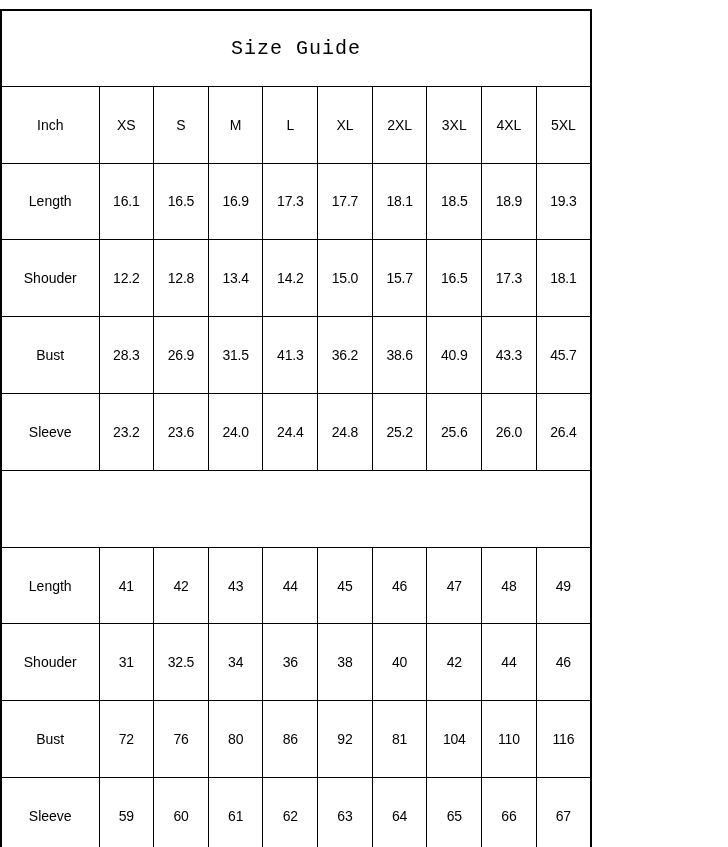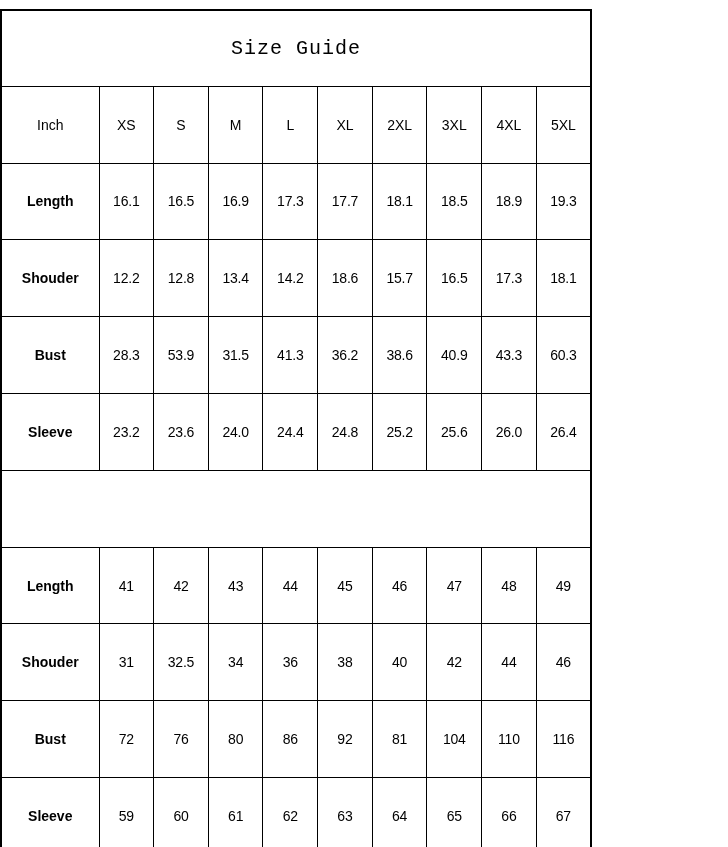--- a/index.html
+++ b/index.html
@@ -40,21 +40,21 @@
   tr.data-row td, tr.header-row td {
     height: 64px;
     font-family: "Liberation Sans", "DejaVu Sans", sans-serif;
     font-size: 14px;
   }
   tr.header-row td {
     font-weight: normal;
     font-size: 14px;
   }
   td.row-label {
-    font-weight: bold;
+    font-weight: normal;
   }
   td.value-cell {
     font-weight: normal;
     letter-spacing: -0.2px;
   }
   tr.spacer-row td {
     height: 64px;
   }
   tr.footer-row td {
     height: 64px;
@@ -111,38 +111,38 @@
       <td class="value-cell">18.9</td>
       <td class="value-cell">19.3</td>
     </tr>
 
     <tr class="data-row">
       <td class="row-label">Shouder</td>
       <td class="value-cell">12.2</td>
       <td class="value-cell">12.8</td>
       <td class="value-cell">13.4</td>
       <td class="value-cell">14.2</td>
-      <td class="value-cell">18.6</td>
+      <td class="value-cell">15.0</td>
       <td class="value-cell">15.7</td>
       <td class="value-cell">16.5</td>
       <td class="value-cell">17.3</td>
       <td class="value-cell">18.1</td>
     </tr>
 
     <tr class="data-row">
       <td class="row-label">Bust</td>
       <td class="value-cell">28.3</td>
-      <td class="value-cell">53.9</td>
+      <td class="value-cell">26.9</td>
       <td class="value-cell">31.5</td>
       <td class="value-cell">41.3</td>
       <td class="value-cell">36.2</td>
       <td class="value-cell">38.6</td>
       <td class="value-cell">40.9</td>
       <td class="value-cell">43.3</td>
-      <td class="value-cell">60.3</td>
+      <td class="value-cell">45.7</td>
     </tr>
 
     <tr class="data-row">
       <td class="row-label">Sleeve</td>
       <td class="value-cell">23.2</td>
       <td class="value-cell">23.6</td>
       <td class="value-cell">24.0</td>
       <td class="value-cell">24.4</td>
       <td class="value-cell">24.8</td>
       <td class="value-cell">25.2</td>

